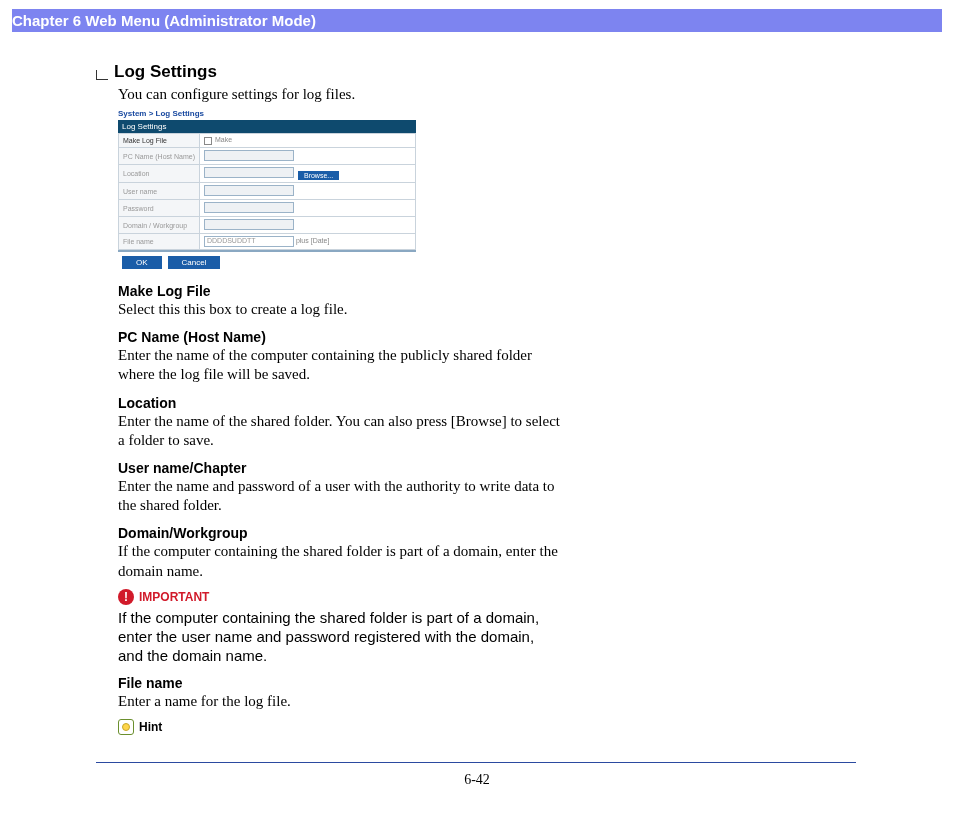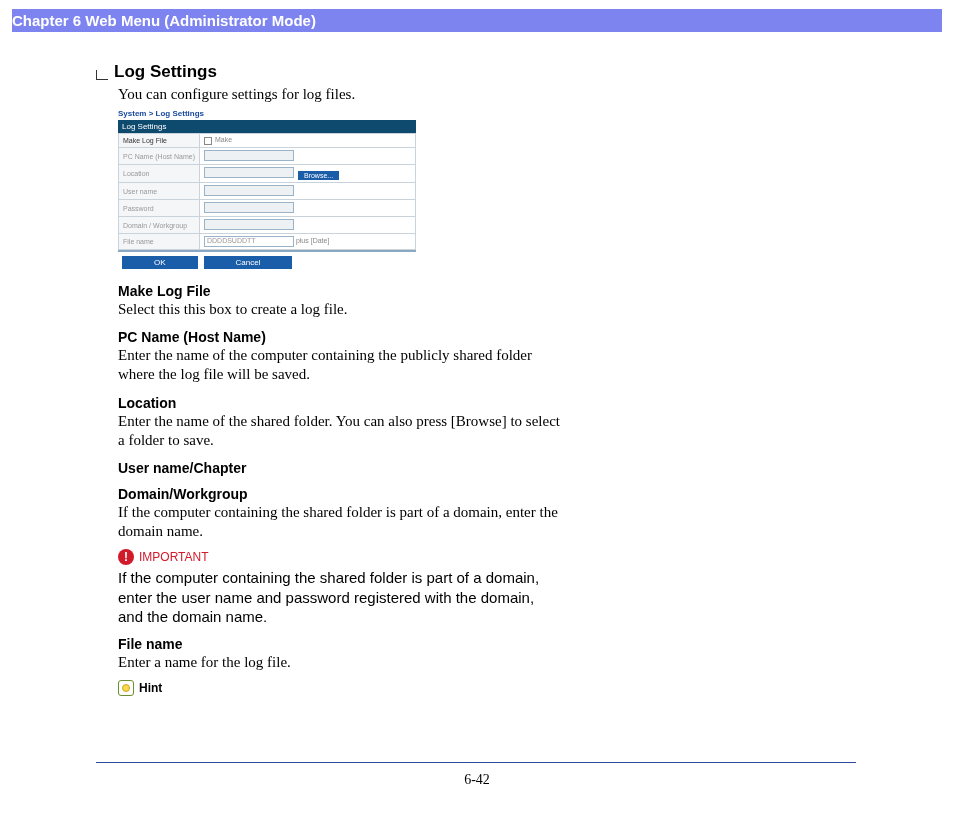--- a/index.html
+++ b/index.html
@@ -75,40 +75,40 @@
   .shot-input {
     border:1px solid #9bb3c8; height:11px; width:90px; display:inline-block; background:#fff;
   }
   .shot-input.disabled{ background:#eef1f4;}
   .shot-browse {
     display:inline-block; background:#1a5da8; color:#fff; padding:1px 6px; font-size:7px; margin-left:4px;
   }
   .shot-chk { display:inline-block; width:8px;height:8px;border:1px solid #888; vertical-align:middle; margin-right:3px;}
   .shot-btns { border-top:2px solid #8aa8c2; padding:4px; background:#fff;}
   .shot-btn {
-    display:inline-block; background:#1a5da8; color:#fff; font-size:8px; padding:2px 32px; margin-right:4px;
+    display:inline-block; background:#1a5da8; color:#fff; font-size:8px; padding:2px 14px; margin-right:4px;
   }
   
   .desc { margin-left: 22px; margin-top: 8px; }
   .desc h4 {
     font-family: Arial, Helvetica, sans-serif;
     font-size: 14px;
     font-weight: bold;
     margin-top: 10px;
     margin-bottom: 1px;
   }
   .desc p { font-size: 15px; line-height: 1.28; }
   .callout-row {
     display:flex; align-items:center; gap:5px; margin-top:8px;
   }
   .important-icon {
     width:16px;height:16px;border-radius:50%;background:#d11a2a;color:#fff;
     font-family:Arial; font-weight:bold; font-size:12px; text-align:center; line-height:16px;
   }
-  .important-label { color:#d11a2a; font-family:Arial; font-weight:normal; font-size:12px; }
+  .important-label { color:#d11a2a; font-family:Arial; font-weight:bold; font-size:12px; }
   .callout-text {
     font-family: Arial, Helvetica, sans-serif;
     font-size: 12px;
     line-height:1.35;
     margin-top:3px;
   }
   .hint-icon {
     width:16px;height:16px;border:1.3px solid #6b8f2e;border-radius:3px;
     display:flex;align-items:center;justify-content:center;
   }
@@ -182,20 +182,21 @@
     <h4>Make Log File</h4>
     <p>Select this this box to create a log file.</p>
 
     <h4>PC Name (Host Name)</h4>
     <p>Enter the name of the computer containing the publicly shared folder where the log file will be saved.</p>
 
     <h4>Location</h4>
     <p>Enter the name of the shared folder. You can also press [Browse] to select a folder to save.</p>
 
     <h4>User name/Chapter</h4>
+    <p>Enter the name and password of a user with the authority to write data to the shared folder.</p>
 
     <h4>Domain/Workgroup</h4>
     <p>If the computer containing the shared folder is part of a domain, enter the domain name.</p>
 
     <div class="callout-row">
       <span class="important-icon">!</span>
       <span class="important-label">IMPORTANT</span>
     </div>
     <p class="callout-text">If the computer containing the shared folder is part of a domain, enter the user name and password registered with the domain, and the domain name.</p>
 

